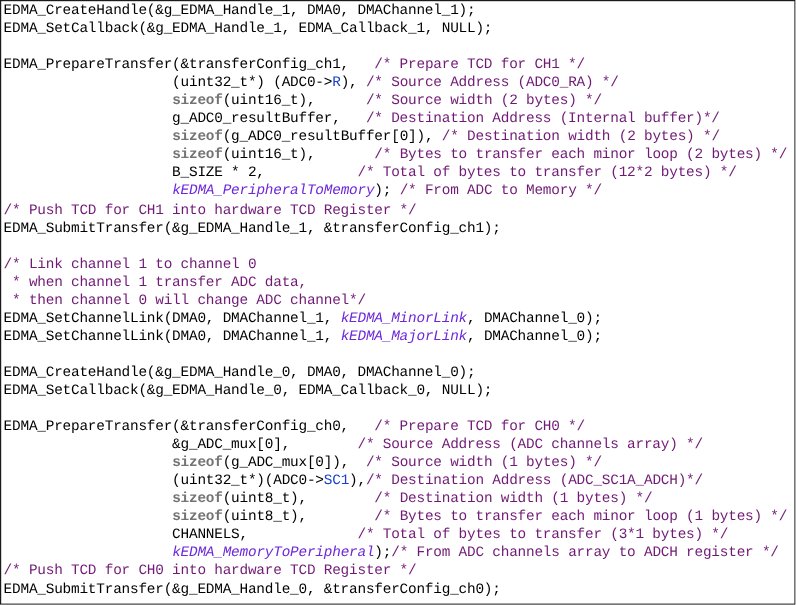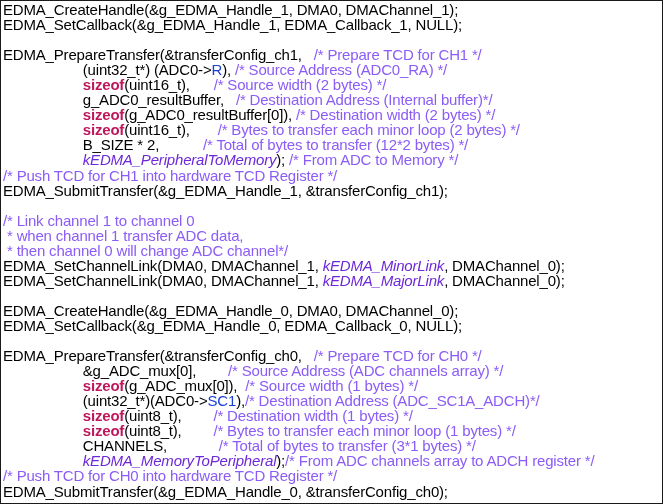--- a/index.html
+++ b/index.html
@@ -21,36 +21,36 @@
     border-top: 1px solid #1a1a1a;
     border-left: 1px solid #1a1a1a;
     border-right: 1px solid #1a1a1a;
     border-bottom: 1px solid #1a1a1a;
     padding: 1px 0 0 2px;
     overflow: hidden;
   }
   #code-listing {
     margin: 0;
     padding: 0;
-    font-family: Liberation Sans, sans-serif;
-    font-size: 15px;
+    font-family: Liberation Mono, monospace;
+    font-size: 12px;
     line-height: 15.05px;
     letter-spacing: -0.18px;
     color: #000000;
     white-space: pre;
     -webkit-font-smoothing: none;
   }
   .ln {
     display: block;
     height: 15.05px;
     white-space: pre;
   }
   .tok-plain   { color: #000000; }
-  .tok-comment { color: #8b5cf6; }
-  .tok-keyword { color: #be185d; font-weight: bold; }
+  .tok-comment { color: #701a75; }
+  .tok-keyword { color: #737373; font-weight: bold; }
   .tok-field   { color: #1b40d0; }
   .tok-enum    { color: #6d28d9; font-style: italic; }
 </style>
 </head>
 <body>
 
 <div id="code-viewer">
   <pre id="code-listing"><span class="ln"><span class="tok-plain">EDMA_CreateHandle(&amp;g_EDMA_Handle_1, DMA0, DMAChannel_1);</span></span><span class="ln"><span class="tok-plain">EDMA_SetCallback(&amp;g_EDMA_Handle_1, EDMA_Callback_1, NULL);</span></span><span class="ln">​</span><span class="ln"><span class="tok-plain">EDMA_PrepareTransfer(&amp;transferConfig_ch1,   </span><span class="tok-comment">/* Prepare TCD for CH1 */</span></span><span class="ln"><span class="tok-plain">                    (uint32_t*) (ADC0-&gt;</span><span class="tok-field">R</span><span class="tok-plain">), </span><span class="tok-comment">/* Source Address (ADC0_RA) */</span></span><span class="ln"><span class="tok-plain">                    </span><span class="tok-keyword">sizeof</span><span class="tok-plain">(uint16_t),      </span><span class="tok-comment">/* Source width (2 bytes) */</span></span><span class="ln"><span class="tok-plain">                    g_ADC0_resultBuffer,   </span><span class="tok-comment">/* Destination Address (Internal buffer)*/</span></span><span class="ln"><span class="tok-plain">                    </span><span class="tok-keyword">sizeof</span><span class="tok-plain">(g_ADC0_resultBuffer[0]), </span><span class="tok-comment">/* Destination width (2 bytes) */</span></span><span class="ln"><span class="tok-plain">                    </span><span class="tok-keyword">sizeof</span><span class="tok-plain">(uint16_t),       </span><span class="tok-comment">/* Bytes to transfer each minor loop (2 bytes) */</span></span><span class="ln"><span class="tok-plain">                    B_SIZE * 2,           </span><span class="tok-comment">/* Total of bytes to transfer (12*2 bytes) */</span></span><span class="ln"><span class="tok-plain">                    </span><span class="tok-enum">kEDMA_PeripheralToMemory</span><span class="tok-plain">); </span><span class="tok-comment">/* From ADC to Memory */</span></span><span class="ln"><span class="tok-comment">/* Push TCD for CH1 into hardware TCD Register */</span></span><span class="ln"><span class="tok-plain">EDMA_SubmitTransfer(&amp;g_EDMA_Handle_1, &amp;transferConfig_ch1);</span></span><span class="ln">​</span><span class="ln"><span class="tok-comment">/* Link channel 1 to channel 0</span></span><span class="ln"><span class="tok-comment"> * when channel 1 transfer ADC data,</span></span><span class="ln"><span class="tok-comment"> * then channel 0 will change ADC channel*/</span></span><span class="ln"><span class="tok-plain">EDMA_SetChannelLink(DMA0, DMAChannel_1, </span><span class="tok-enum">kEDMA_MinorLink</span><span class="tok-plain">, DMAChannel_0);</span></span><span class="ln"><span class="tok-plain">EDMA_SetChannelLink(DMA0, DMAChannel_1, </span><span class="tok-enum">kEDMA_MajorLink</span><span class="tok-plain">, DMAChannel_0);</span></span><span class="ln">​</span><span class="ln"><span class="tok-plain">EDMA_CreateHandle(&amp;g_EDMA_Handle_0, DMA0, DMAChannel_0);</span></span><span class="ln"><span class="tok-plain">EDMA_SetCallback(&amp;g_EDMA_Handle_0, EDMA_Callback_0, NULL);</span></span><span class="ln">​</span><span class="ln"><span class="tok-plain">EDMA_PrepareTransfer(&amp;transferConfig_ch0,   </span><span class="tok-comment">/* Prepare TCD for CH0 */</span></span><span class="ln"><span class="tok-plain">                    &amp;g_ADC_mux[0],        </span><span class="tok-comment">/* Source Address (ADC channels array) */</span></span><span class="ln"><span class="tok-plain">                    </span><span class="tok-keyword">sizeof</span><span class="tok-plain">(g_ADC_mux[0]),  </span><span class="tok-comment">/* Source width (1 bytes) */</span></span><span class="ln"><span class="tok-plain">                    (uint32_t*)(ADC0-&gt;</span><span class="tok-field">SC1</span><span class="tok-plain">),</span><span class="tok-comment">/* Destination Address (ADC_SC1A_ADCH)*/</span></span><span class="ln"><span class="tok-plain">                    </span><span class="tok-keyword">sizeof</span><span class="tok-plain">(uint8_t),        </span><span class="tok-comment">/* Destination width (1 bytes) */</span></span><span class="ln"><span class="tok-plain">                    </span><span class="tok-keyword">sizeof</span><span class="tok-plain">(uint8_t),        </span><span class="tok-comment">/* Bytes to transfer each minor loop (1 bytes) */</span></span><span class="ln"><span class="tok-plain">                    CHANNELS,             </span><span class="tok-comment">/* Total of bytes to transfer (3*1 bytes) */</span></span><span class="ln"><span class="tok-plain">                    </span><span class="tok-enum">kEDMA_MemoryToPeripheral</span><span class="tok-plain">);</span><span class="tok-comment">/* From ADC channels array to ADCH register */</span></span><span class="ln"><span class="tok-comment">/* Push TCD for CH0 into hardware TCD Register */</span></span><span class="ln"><span class="tok-plain">EDMA_SubmitTransfer(&amp;g_EDMA_Handle_0, &amp;transferConfig_ch0);</span></span></pre>
 </div>
 

